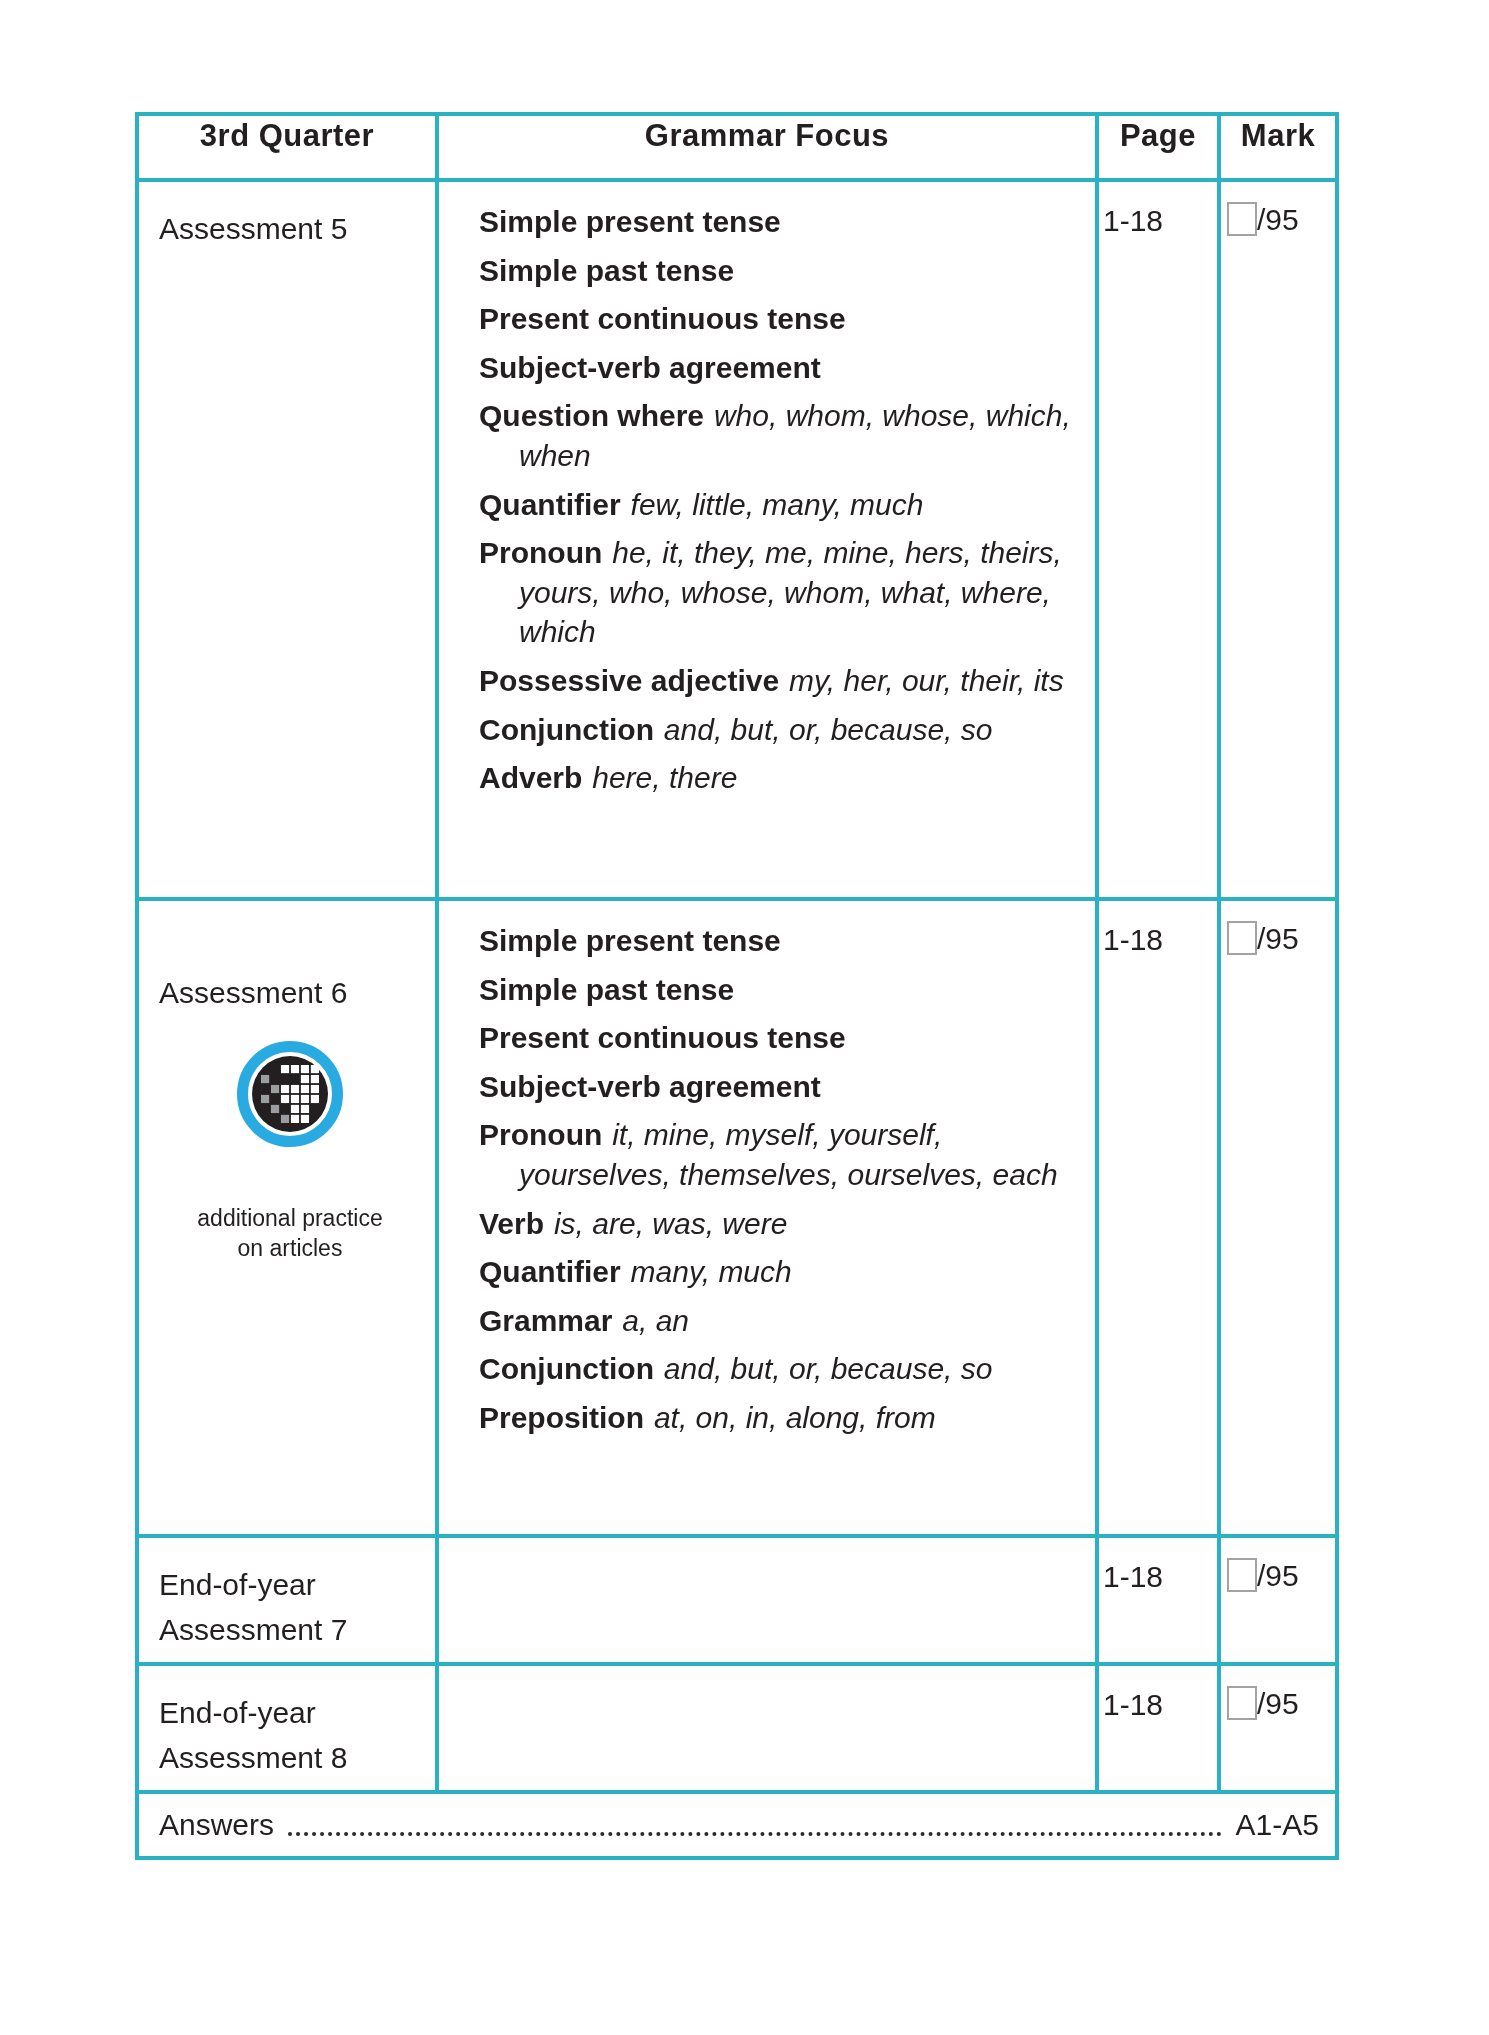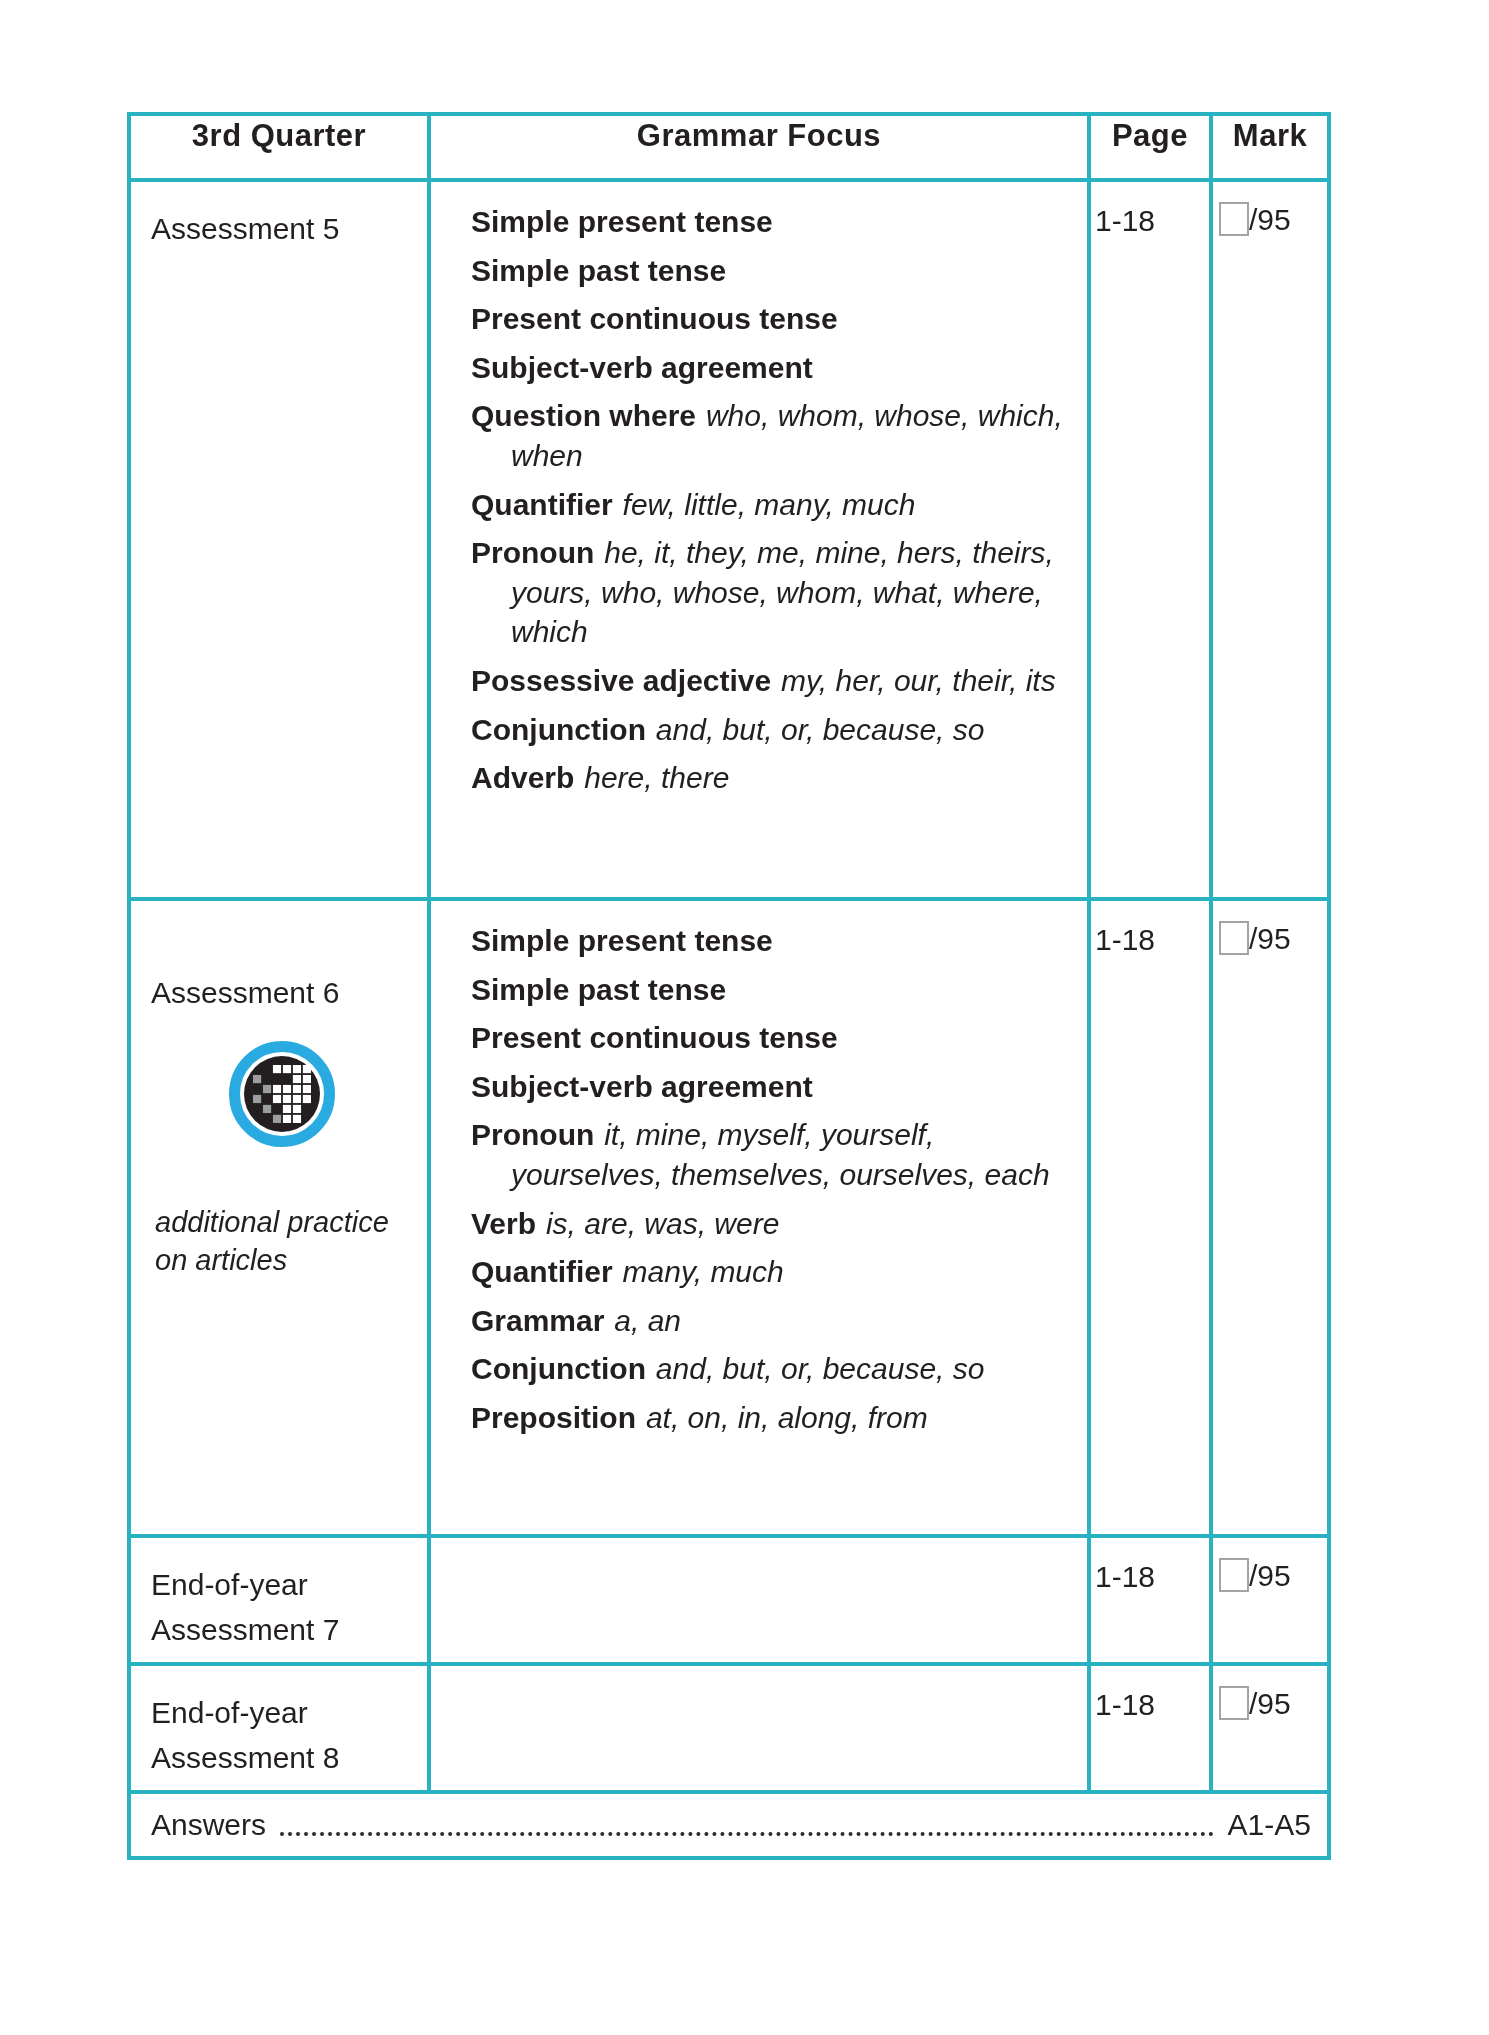--- a/index.html
+++ b/index.html
@@ -10,21 +10,21 @@
   }
   *{box-sizing:border-box;}
   html,body{margin:0;padding:0;}
   body{
     width:1489px;height:2035px;background:#ffffff;
     font-family:"Liberation Sans",sans-serif;color:var(--ink);
   }
   .sheet{position:relative;width:1489px;height:2035px;background:#fff;overflow:hidden;}
 
   table.toc{
-    position:absolute;left:127px;top:112px;width:1200px;
+    position:absolute;left:135px;top:112px;width:1200px;
     border-collapse:collapse;table-layout:fixed;
   }
   table.toc td{
     border:4px solid var(--border);
     vertical-align:top;background:#fff;
   }
   td.hdr{
     background:var(--hbg);
     text-align:center;vertical-align:middle;
     font-weight:bold;font-size:31px;
@@ -67,22 +67,22 @@
     width:106px;height:106px;border-radius:50%;
     border:11px solid var(--ring);background:#fff;
     margin:26px auto 12px auto;
     display:flex;align-items:center;justify-content:center;
   }
   .logo-core{
     width:76px;height:76px;border-radius:50%;background:var(--ink);
     display:flex;align-items:center;justify-content:center;
   }
   .logo-caption{
-    font-style:italic;font-size:29px;line-height:1.3;
-    white-space:pre-line;
+    font-size:23px;line-height:1.3;
+    text-align:center;white-space:pre-line;
     padding:0 4px;
   }
 
   .answers-cell{height:66px;vertical-align:middle !important;padding:0 16px 0 20px;}
   .answers-line{display:flex;align-items:center;font-size:30px;text-align:center;}
   .answers-leader{
     flex:1;height:0;border-bottom:4px dotted #2b2b2b;
     margin:0 14px;transform:translateY(9px);
   }
 </style>

